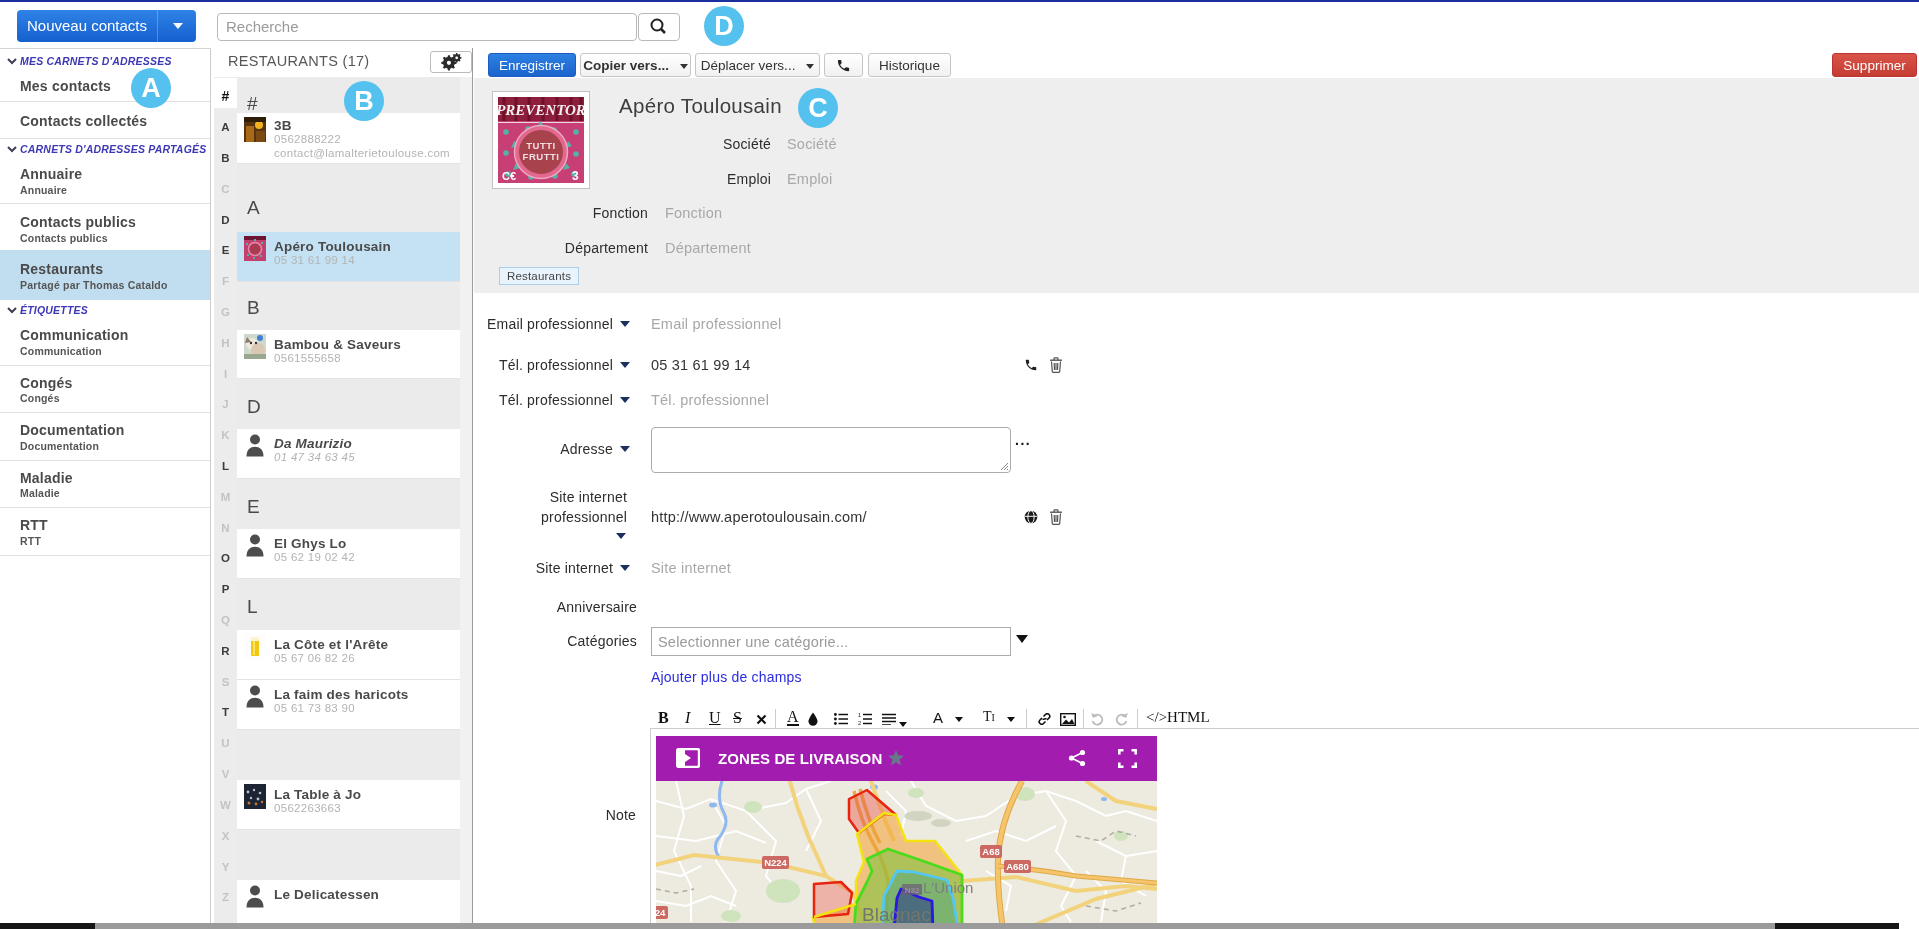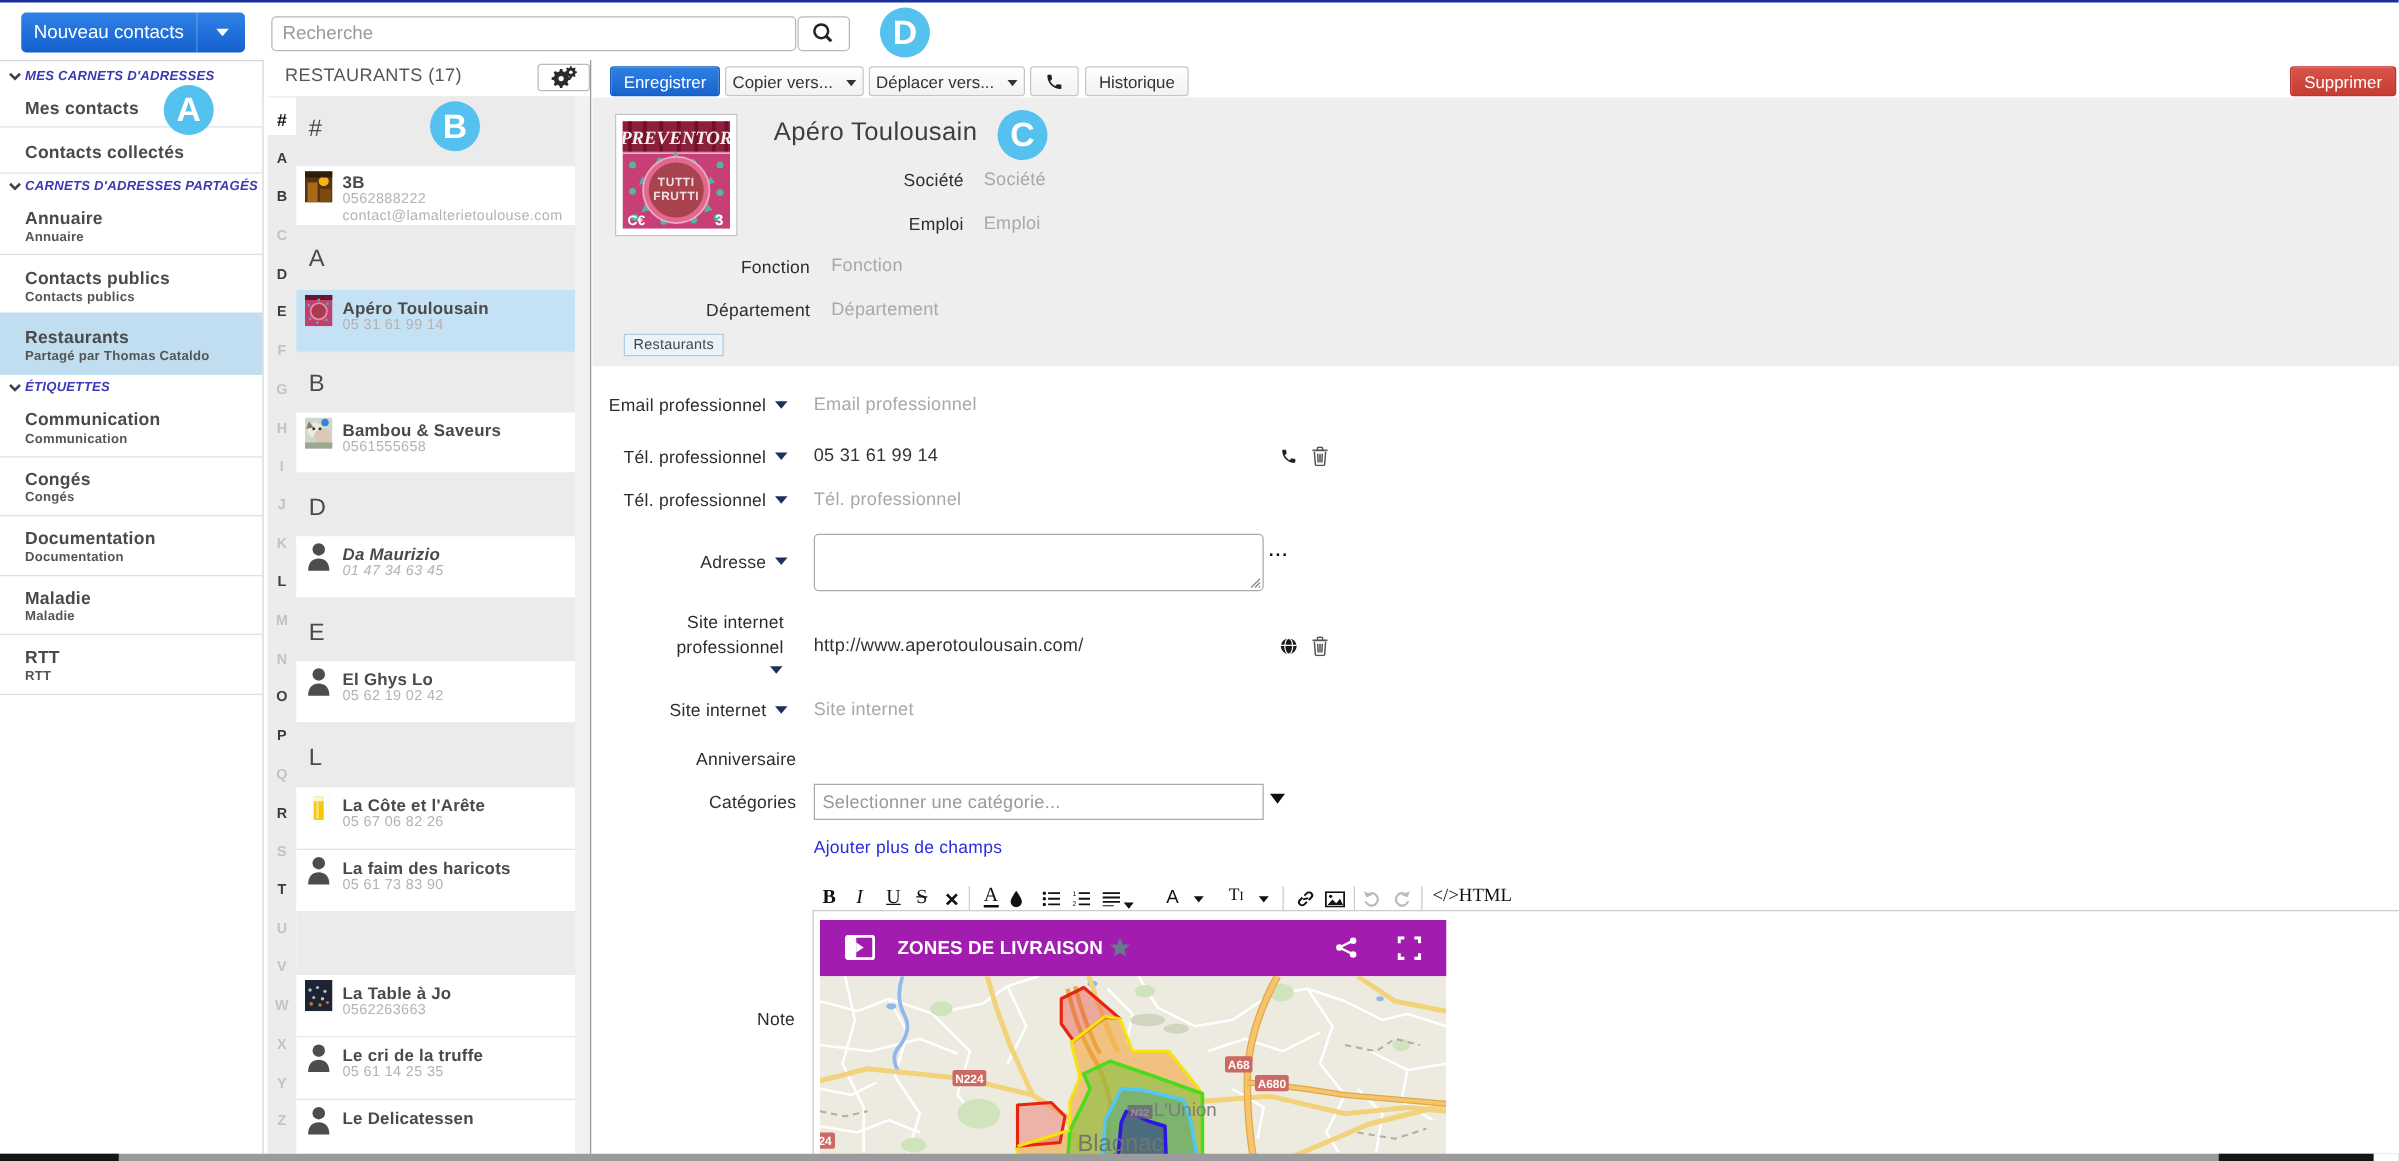--- a/index.html
+++ b/index.html
@@ -167,21 +167,21 @@
         <div class="rl" style="top:691px;">V</div>
       <div class="rl" style="top:722px;">W</div>
         <div class="rl" style="top:753px;">X</div>
       <div class="rl" style="top:784px;">Y</div>
         <div class="rl" style="top:814px;">Z</div>
     </div>
     <div id="list">
       <div class="ghdr" style="top:0; height:52px;">
           <span style="top:16px;">#</span>
         </div>
-      <div class="crow" style="top:56px; height:51px;padding-left:16px;">
+      <div class="crow" style="top:36px; height:51px;padding-left:16px;">
         <svg class="av" style="top:4px; left:7px;" width="22" height="25">
             <rect width="22" height="25" fill="#57340f"></rect>
             <rect x="2" y="9" width="8" height="16" fill="#a86a18"></rect>
             <circle cx="15" cy="8" r="4" fill="#f2b31e"></circle>
             <rect x="12" y="14" width="9" height="11" fill="#7a4a12"></rect>
             <rect x="0" y="0" width="22" height="5" fill="#2e1d08"></rect>
           </svg>
         <div class="cname" style="top:5px;">3B</div>
         <div class="cphone" style="top:20px;">0562888222</div>
         <div class="cphone" style="top:34px;">contact@lamalterietoulouse.com</div>
@@ -279,40 +279,32 @@
             </g>
             <g fill="#c9762f">
               <circle cx="5" cy="19" r="1.5"></circle>
               <circle cx="12" cy="20" r="1.4"></circle>
               <circle cx="18" cy="18" r="1.2"></circle>
             </g>
           </svg>
         <div class="cname" style="top:7px;">La Table à Jo</div>
         <div class="cphone" style="top:22px;">0562263663</div>
       </div>
-      <div class="crow" style="top:753px; height:50px;">
-        <svg class="av psn" style="top:3px; left:7px;" width="22" height="26" viewBox="0 0 22 26">
-            <circle cx="11" cy="7.5" r="5" fill="#4d4d4d"></circle>
-            <path d="M2.5 24.5 C2.5 17.5 6.5 14.8 11 14.8 C15.5 14.8 19.5 17.5 19.5 24.5 Z" fill="#4d4d4d"></path>
-          </svg>
-        <div class="cname" style="top:7px;">Le cri de la truffe</div>
-        <div class="cphone" style="top:22px;">05 61 14 25 35</div>
-      </div>
       <div class="crow" style="top:803px; height:43px; border-bottom:none;">
         <svg class="av psn" style="top:3px; left:7px;" width="22" height="26" viewBox="0 0 22 26">
             <circle cx="11" cy="7.5" r="5" fill="#4d4d4d"></circle>
             <path d="M2.5 24.5 C2.5 17.5 6.5 14.8 11 14.8 C15.5 14.8 19.5 17.5 19.5 24.5 Z" fill="#4d4d4d"></path>
           </svg>
         <div class="cname" style="top:7px;">Le Delicatessen</div>
       </div>
     </div>
   </div>
   <div class="abs" id="rpane">
     <div class="btn bluebtn" style="left:14px; top:5px; width:88px; line-height:23px;">Enregistrer</div>
-    <div class="btn" style="left:106px; top:5px; width:111px; line-height:23px;">Copier vers... <span class="caret"></span></div>
+    <div class="btn" style="left:106px; top:5px; width:111px; line-height:23px;font-weight:bold;">Copier vers... <span class="caret"></span></div>
     <div class="btn" style="left:221px; top:5px; width:125px; line-height:23px;">Déplacer vers... <span class="caret"></span></div>
     <div class="btn" style="left:350px; top:5px; width:39px;">
       <svg width="15" height="15" viewBox="0 0 24 24" style="margin-top:4px;">
           <path d="M6.62 10.79c1.44 2.83 3.76 5.14 6.59 6.59l2.2-2.2c.27-.27.67-.36 1.02-.24 1.12.37 2.33.57 3.57.57.55 0 1 .45 1 1V20c0 .55-.45 1-1 1-9.39 0-17-7.61-17-17 0-.55.45-1 1-1h3.5c.55 0 1 .45 1 1 0 1.25.2 2.45.57 3.57.11.35.03.74-.25 1.02l-2.2 2.2z" fill="#222"></path>
         </svg>
     </div>
     <div class="btn" style="left:394px; top:5px; width:83px; line-height:23px;">Historique</div>
     <div class="btn redbtn" style="left:1358px; top:5px; width:85px; line-height:23px;">Supprimer</div>
     <div id="ghead">
       <div class="abs" style="left:18px; top:13px; width:98px; height:98px; background:#fff; border:1px solid #c3c3c3;"></div>

